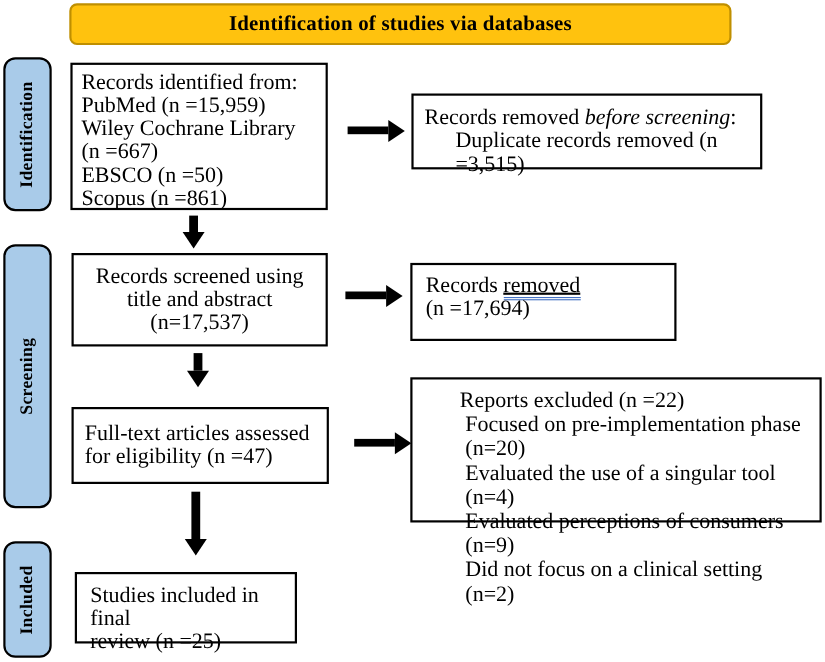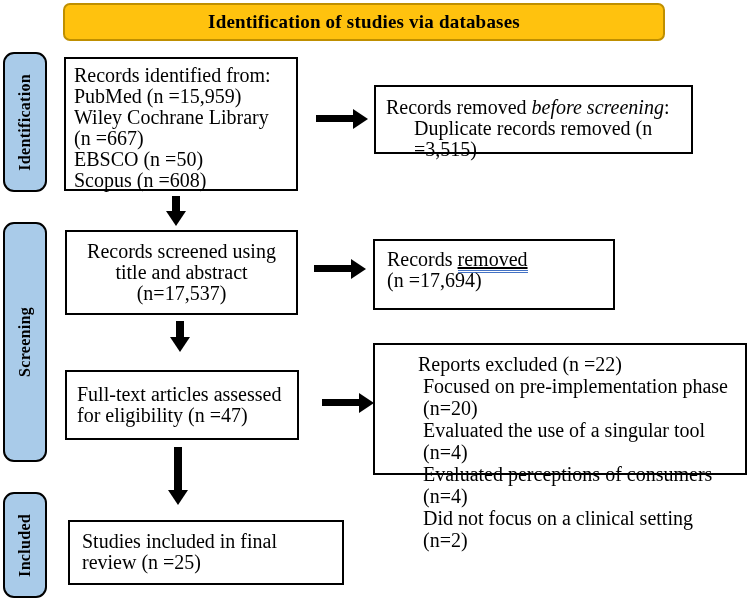--- a/index.html
+++ b/index.html
@@ -65,21 +65,21 @@
 
   .box-identified { left: 64px;  top: 57px;  width: 234px; height: 134px; padding: 6px 8px; }
   .box-removed    { left: 374px; top: 85px;  width: 319px; height: 69px;  padding: 10px 10px; }
   .box-removed .indent { padding-left: 28px; }
   .box-screened   { left: 65px;  top: 230px; width: 233px; height: 85px;  padding: 9px 10px; text-align: center; }
   .box-excluded   { left: 373px; top: 239px; width: 242px; height: 71px;  padding: 8px 12px; }
   .box-fulltext   { left: 65px;  top: 370px; width: 234px; height: 70px;  padding: 12px 10px; }
   .box-reports    { left: 373px; top: 343px; width: 374px; height: 132px; padding: 8px 8px; line-height: 22px; }
   .box-reports .line { padding-left: 5px; margin-left: 35px; }
   .box-reports .line:first-child { padding-left: 0; }
-  .box-included   { left: 68px;  top: 520px; width: 276px; height: 65px;  padding: 9px 12px; }
+  .box-included   { left: 68px;  top: 520px; width: 202px; height: 65px;  padding: 9px 12px; }
 
   .italic { font-style: italic; }
   .grammar-underline {
     text-decoration: underline;
     border-bottom: 3px double #4472C4;
   }
 
   
   .arrow-h { position: absolute; height: 7px; background: #000; }
   .arrow-h::after {
@@ -124,21 +124,21 @@
   <div class="stage stage-included">
     <span>Included</span>
   </div>
 
   <div class="fbox box-identified">
     <span class="line">Records identified from:</span>
     <span class="line">PubMed (n =15,959)</span>
     <span class="line">Wiley Cochrane Library</span>
     <span class="line">(n =667)</span>
     <span class="line">EBSCO (n =50)</span>
-    <span class="line">Scopus (n =608)</span>
+    <span class="line">Scopus (n =861)</span>
   </div>
 
   <div class="fbox box-removed">
     <span class="line"><span>Records removed </span><span class="italic">before screening</span><span>:</span></span>
     <span class="line indent">Duplicate records removed (n =3,515)</span>
   </div>
 
   <div class="fbox box-screened">
     <span class="line">Records screened using</span>
     <span class="line">title and abstract</span>
@@ -152,21 +152,21 @@
 
   <div class="fbox box-fulltext">
     <span class="line">Full-text articles assessed</span>
     <span class="line">for eligibility (n =47)</span>
   </div>
 
   <div class="fbox box-reports">
     <span class="line">Reports excluded (n =22)</span>
     <span class="line">Focused on pre-implementation phase (n=20)</span>
     <span class="line">Evaluated the use of a singular tool (n=4)</span>
-    <span class="line">Evaluated perceptions of consumers (n=4)</span>
+    <span class="line">Evaluated perceptions of consumers (n=9)</span>
     <span class="line">Did not focus on a clinical setting (n=2)</span>
   </div>
 
   <div class="fbox box-included">
     <span class="line">Studies included in final</span>
     <span class="line">review (n =25)</span>
   </div>
 
   <div class="arrow-h arrow-h1"></div>
   <div class="arrow-h arrow-h2"></div>

